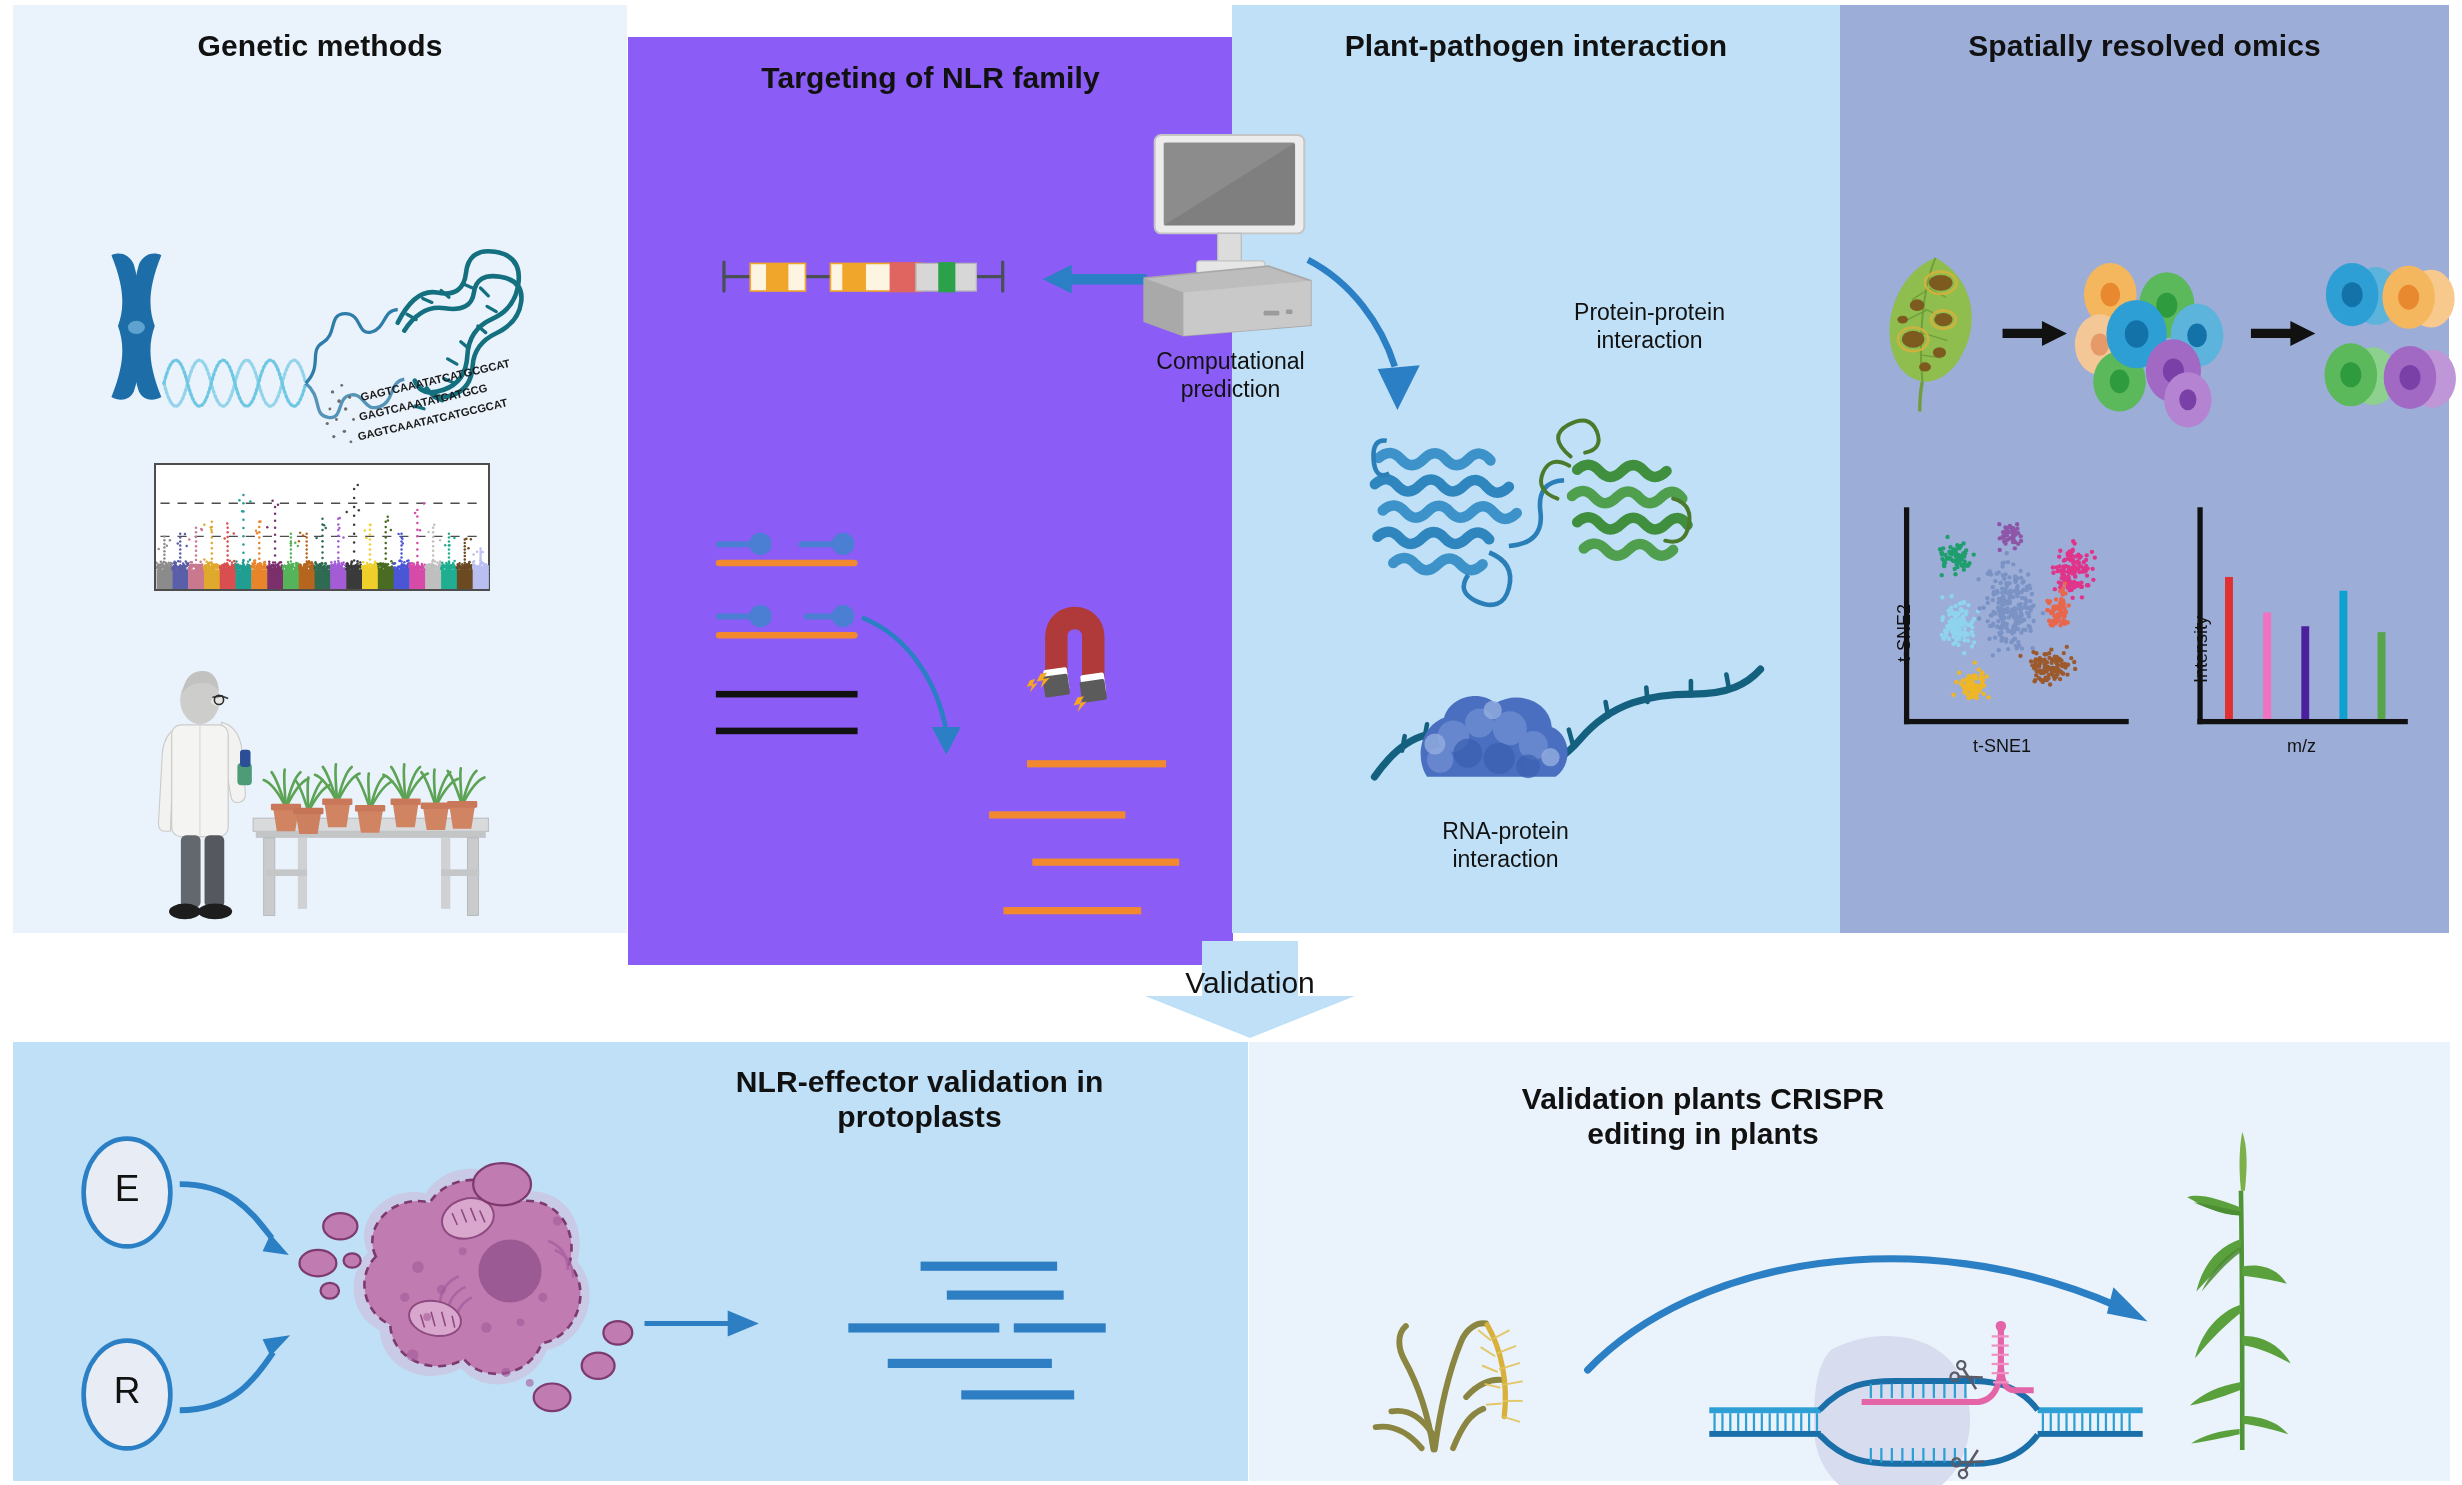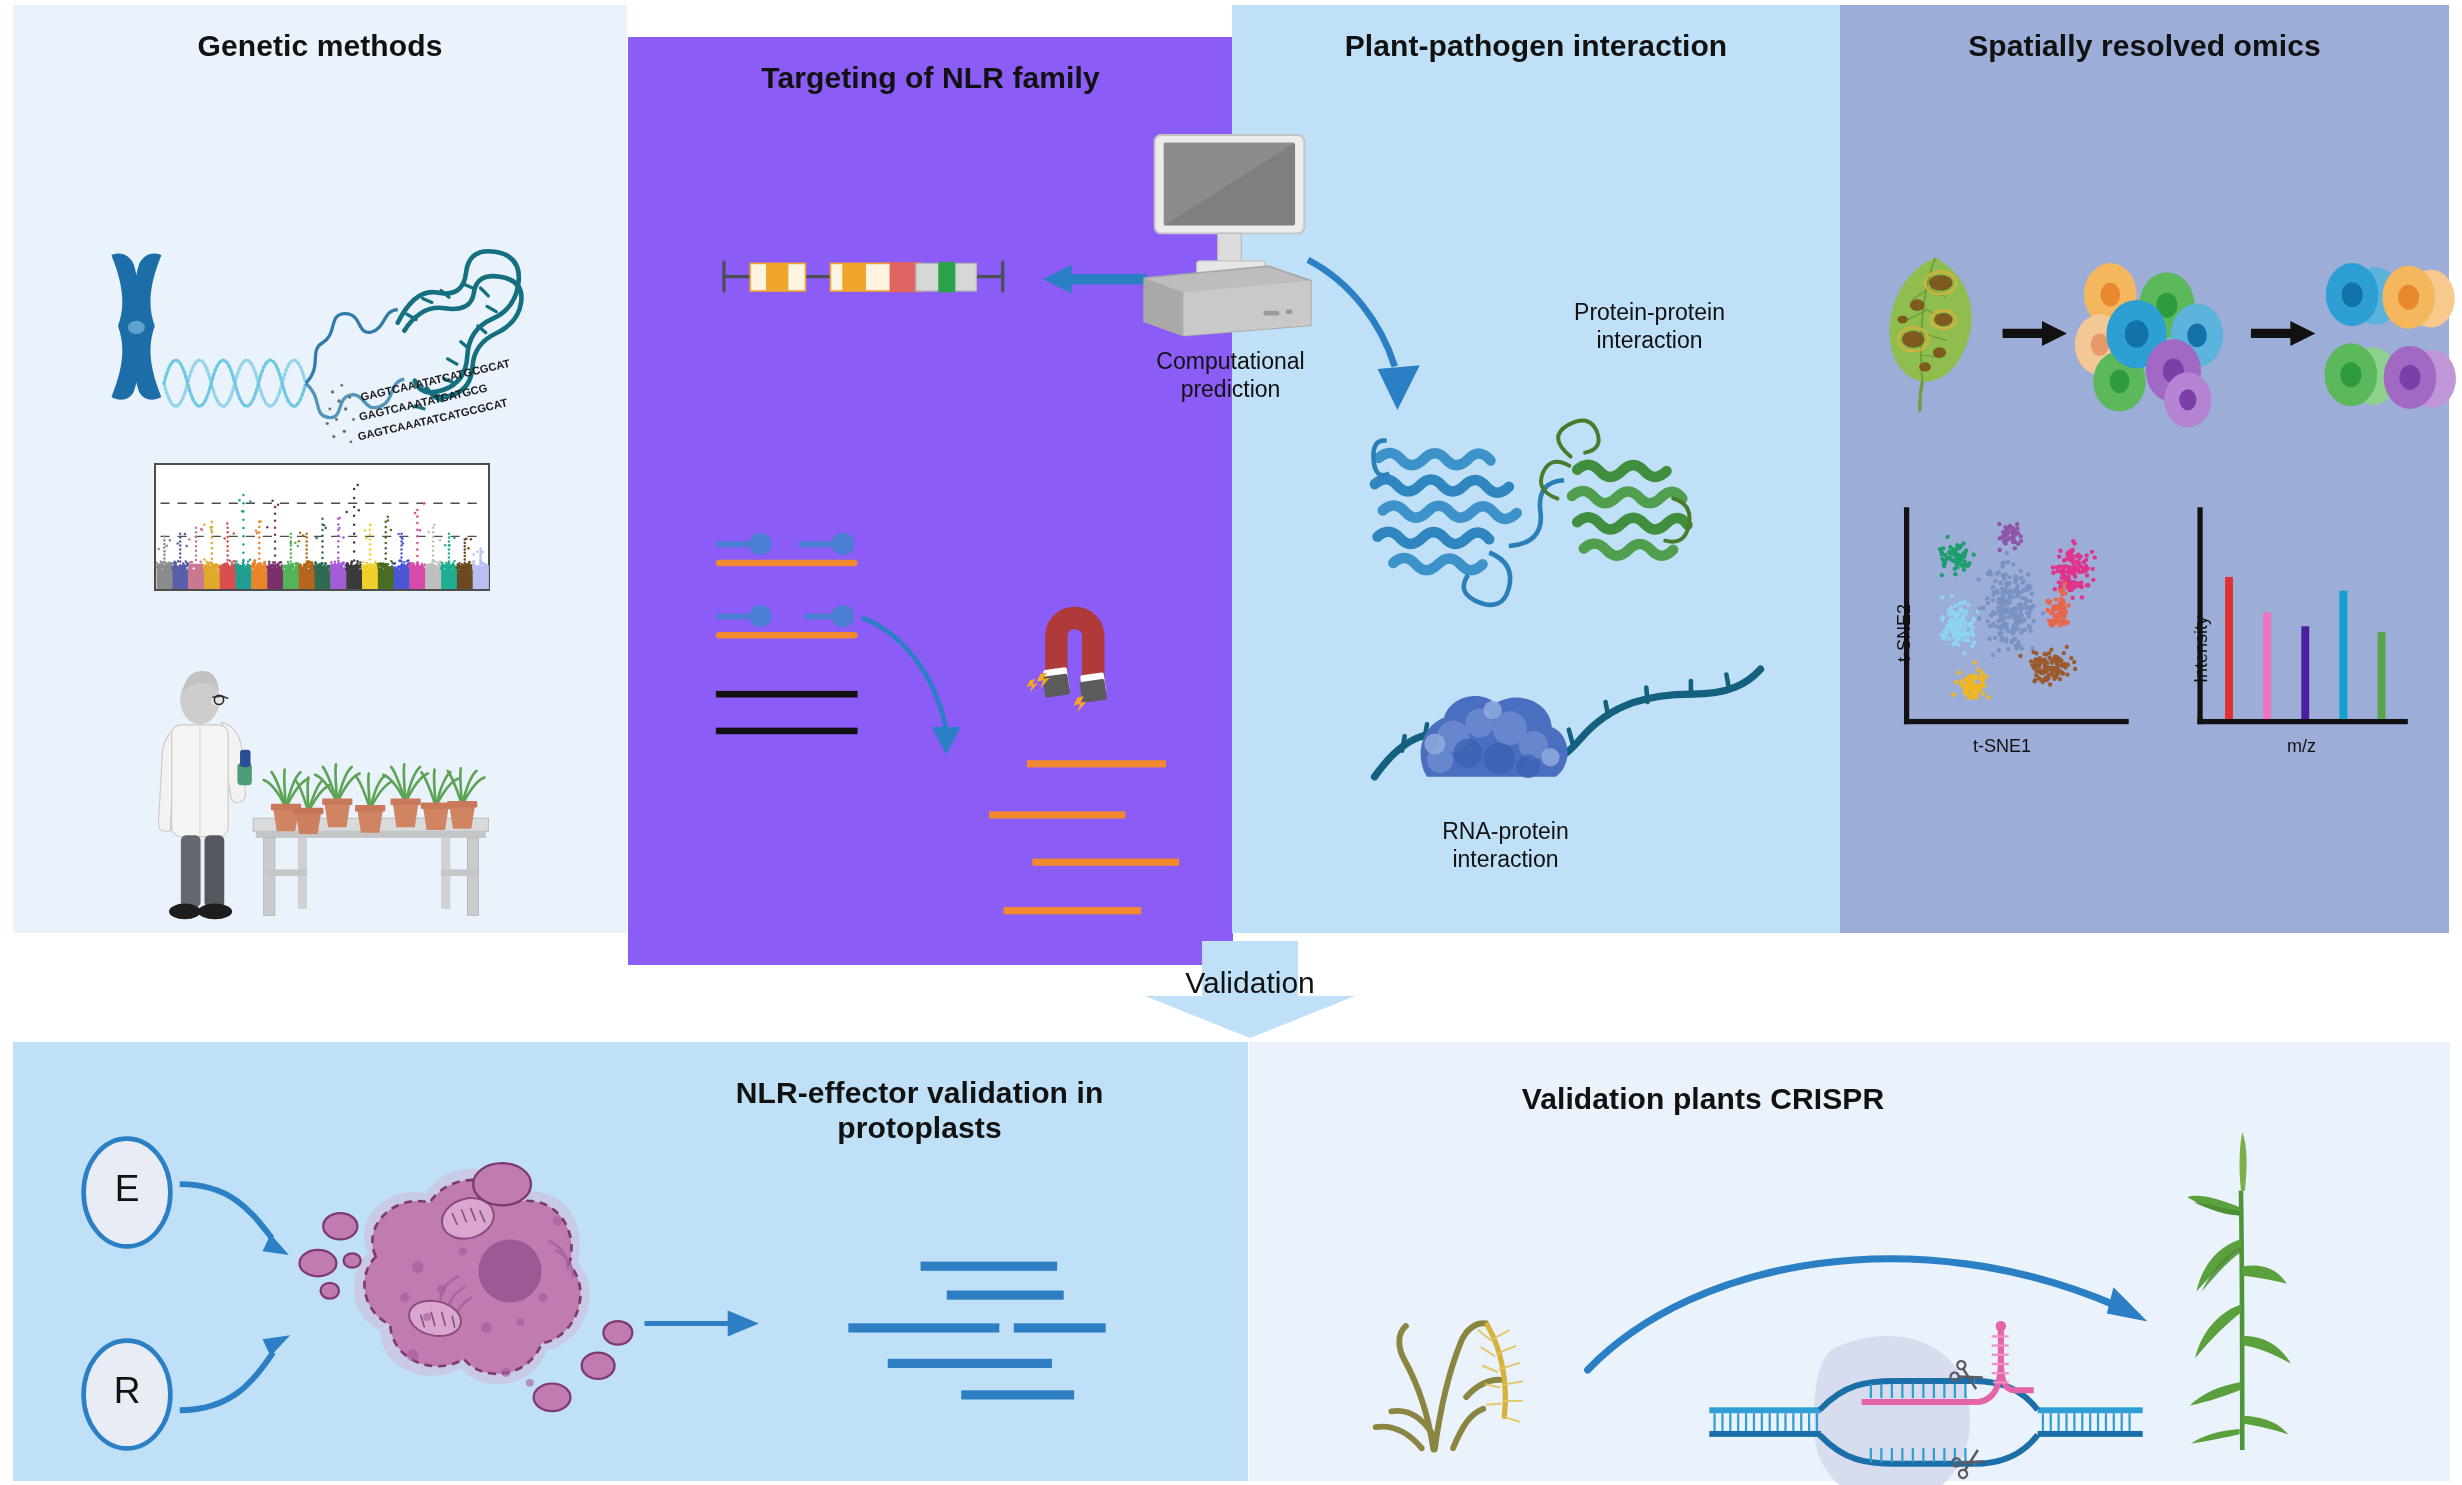--- a/index.html
+++ b/index.html
@@ -2911,21 +2911,21 @@
     <div class="axlabel" style="left:447px;top:731px;">m/z</div>
   </div>
 
   <div id="valwrap">
     <div id="valshaft"></div>
     <div id="valhead"></div>
     <div id="valtext">Validation</div>
   </div>
 
   <div class="panel" id="b1">
-    <div class="ptitle" style="left:657px;top:33px;width:499px;text-align:center;">
+    <div class="ptitle" style="left:657px;top:22px;width:499px;text-align:center;">
       <div>NLR-effector validation in</div>
       <div>protoplasts</div>
     </div>
 
     <div style="position:absolute;left:66px;top:92px;width:96px;height:117px;">
       <svg width="96" height="117" viewBox="0 0 146 178">
         <ellipse cx="73" cy="89" rx="66" ry="82" fill="#e8ecf5" stroke="#2b7fc4" stroke-width="7"></ellipse>
       </svg>
       <div style="position:absolute;left:0;top:34px;width:96px;text-align:center;font-size:37px;color:#111;">E</div>
     </div>
@@ -3011,20 +3011,21 @@
         <rect x="252" y="98" width="140" height="14" fill="#2e7ec4"></rect>
         <rect x="60" y="152" width="250" height="14" fill="#2e7ec4"></rect>
         <rect x="172" y="200" width="172" height="14" fill="#2e7ec4"></rect>
       </svg>
     </div>
   </div>
 
   <div class="panel" id="b2">
     <div class="ptitle" style="left:145px;top:39px;width:618px;">
       <div>Validation plants CRISPR</div>
+      <div>editing in plants</div>
     </div>
 
     <div style="position:absolute;left:112px;top:250px;width:217px;height:164px;">
       <svg width="217" height="164" viewBox="0 0 330 250">
         <g fill="none" stroke="#8a8540" stroke-width="9" stroke-linecap="round">
           <path d="M110 240 C102 186, 86 140, 66 104 C56 86, 54 64, 68 52"></path>
           <path d="M112 240 C120 180, 134 120, 152 76 C160 56, 176 46, 190 48"></path>
           <path d="M92 238 C72 214, 48 202, 22 206"></path>
           <path d="M108 216 C90 188, 70 178, 46 182"></path>
           <path d="M140 238 C154 204, 166 186, 186 178"></path>

